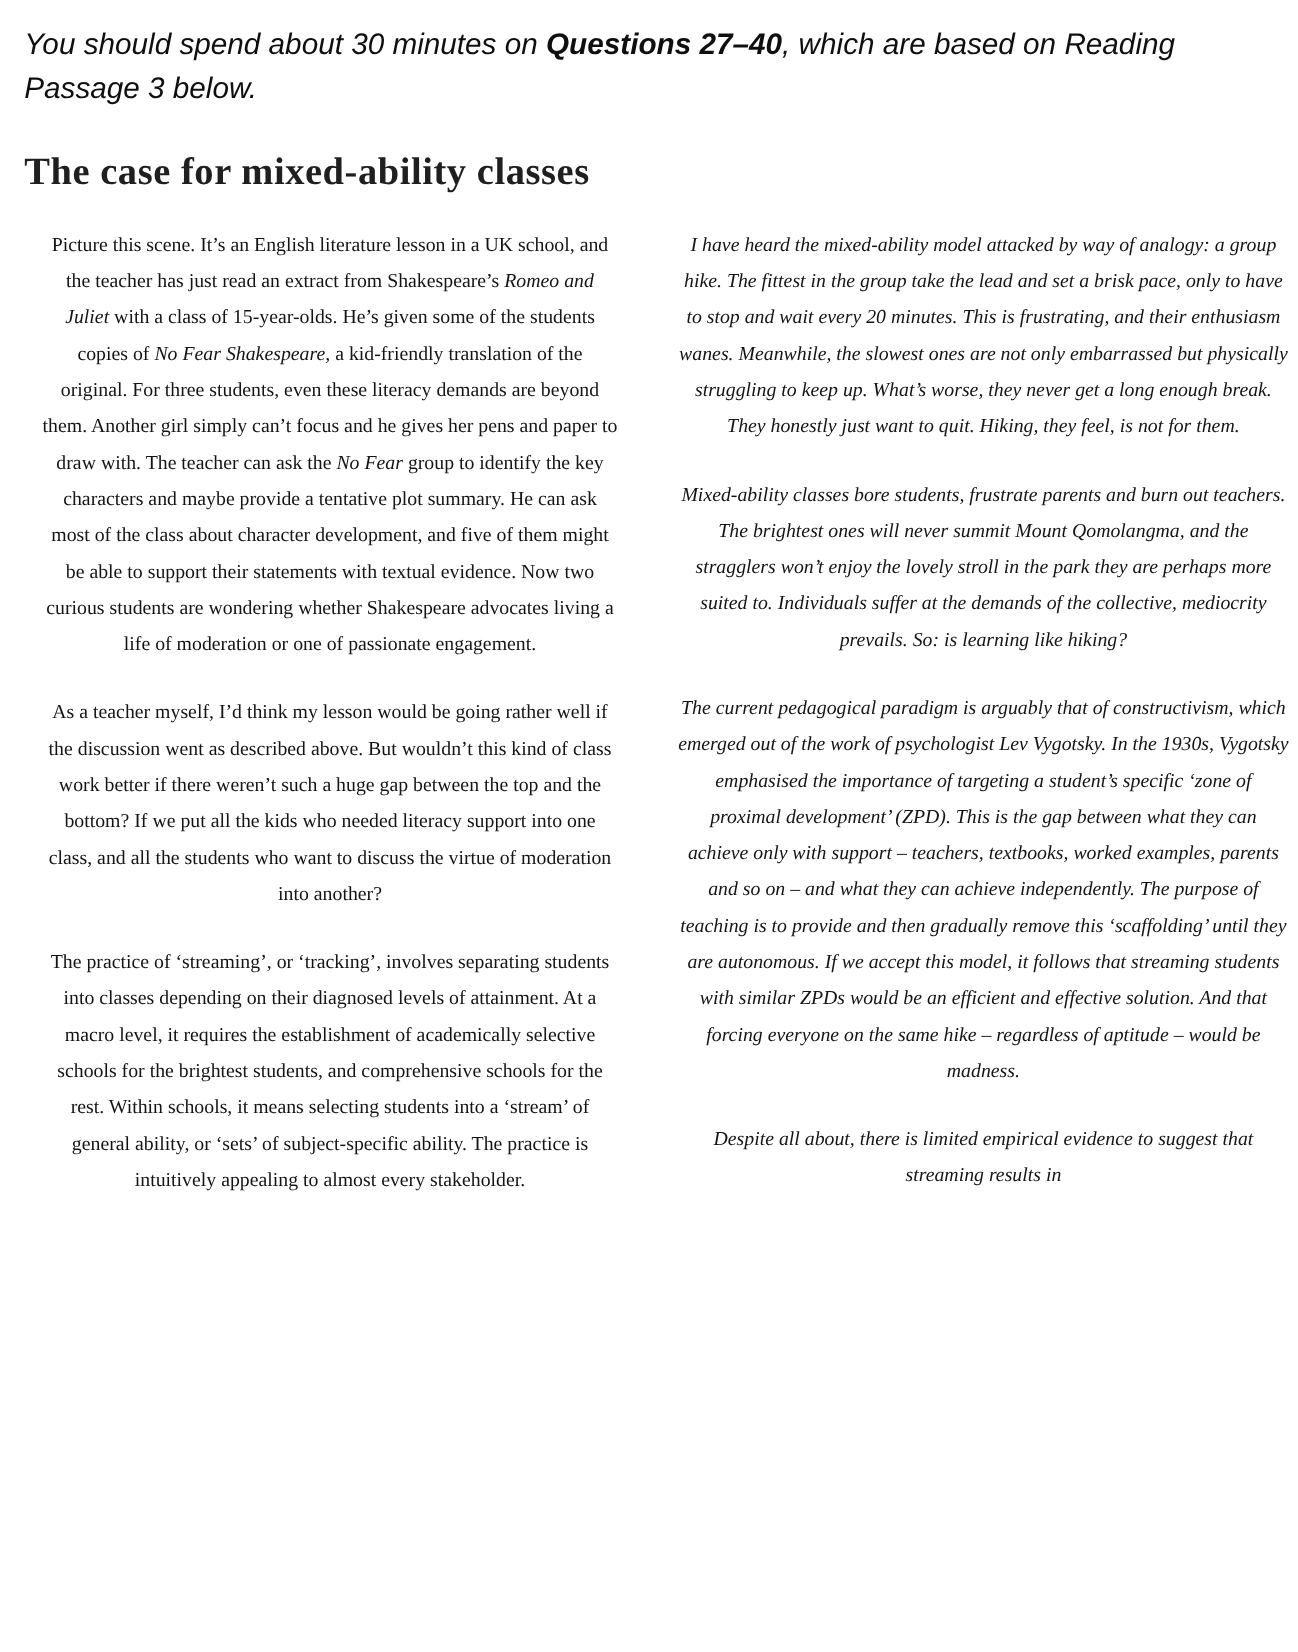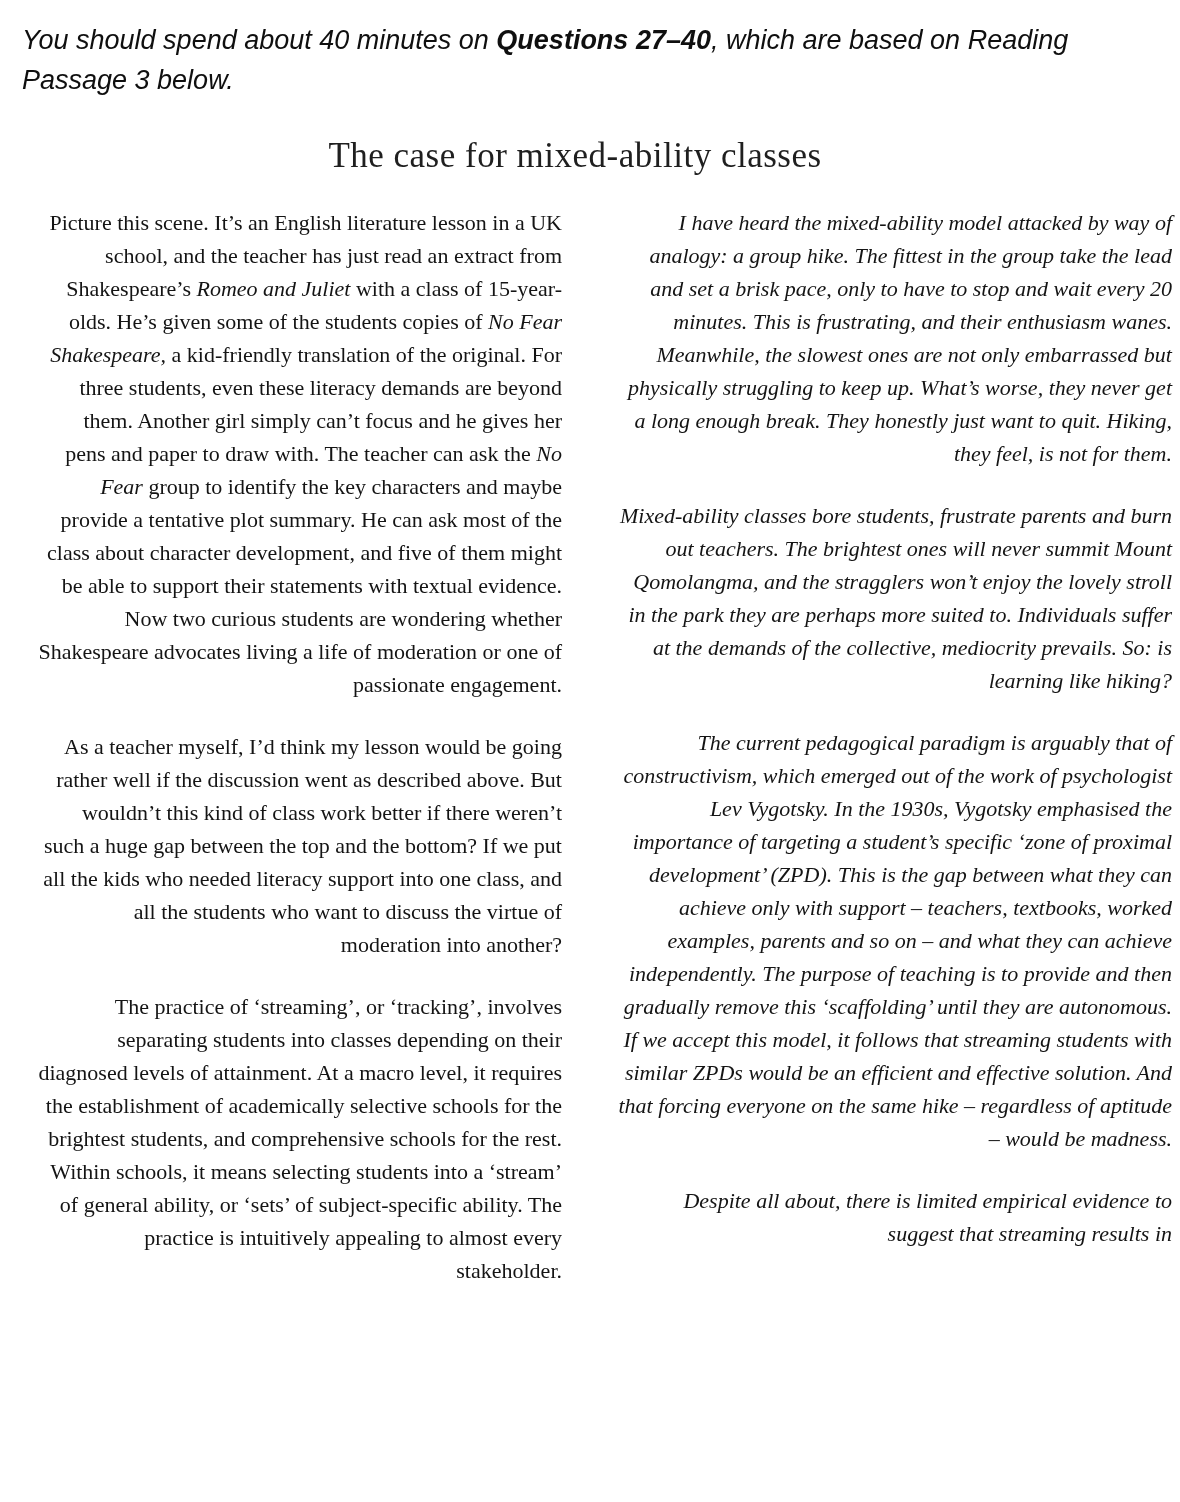--- a/index.html
+++ b/index.html
@@ -28,50 +28,50 @@
     font-size: 27px;
     line-height: 40px;
     margin: 0;
     max-width: 1125px;
     color: #0f0f0f;
   }
   .seg-bold { font-weight: 700; }
   .seg-italic { font-style: italic; }
   .title {
     font-family: "Liberation Serif", serif;
-    font-weight: 400;
+    font-weight: 700;
     font-size: 35px;
     letter-spacing: 0.5px;
-    text-align: center;
+    text-align: left;
     color: #1f1f1f;
     margin: 36px 40px 30px 0;
   }
   .columns {
     display: flex;
     gap: 38px;
   }
   .col {
     flex: 0 0 auto;
   }
   .col-left  { width: 540px; }
   .col-right { width: 572px; font-style: italic; }
   .body-para {
-    font-size: 22px;
+    font-size: 18px;
     line-height: 33px;
     margin: 0 0 29px 16px;
     color: #141414;
-    text-align: right;
+    text-align: center;
   }
 </style>
 </head>
 <body>
 
 <div class="page">
 
-  <p class="instruction"><span class="seg-normal">You should spend about 40 minutes on </span><span class="seg-bold">Questions 27–40</span><span class="seg-normal">, which are based on Reading Passage 3 below.</span></p>
+  <p class="instruction"><span class="seg-normal">You should spend about 30 minutes on </span><span class="seg-bold">Questions 27–40</span><span class="seg-normal">, which are based on Reading Passage 3 below.</span></p>
 
   <h1 class="title">The case for mixed-ability classes</h1>
 
   <div class="columns">
     <div class="col col-left">
         <p class="body-para"><span class="seg-normal">Picture this scene. It’s an English literature lesson in a UK school, and the teacher has just read an extract from Shakespeare’s </span><span class="seg-italic">Romeo and Juliet</span><span class="seg-normal"> with a class of 15-year-olds. He’s given some of the students copies of </span><span class="seg-italic">No Fear Shakespeare,</span><span class="seg-normal"> a kid-friendly translation of the original. For three students, even these literacy demands are beyond them. Another girl simply can’t focus and he gives her pens and paper to draw with. The teacher can ask the </span><span class="seg-italic">No Fear</span><span class="seg-normal"> group to identify the key characters and maybe provide a tentative plot summary. He can ask most of the class about character development, and five of them might be able to support their statements with textual evidence. Now two curious students are wondering whether Shakespeare advocates living a life of moderation or one of passionate engagement.</span></p>
         <p class="body-para"><span class="seg-normal">As a teacher myself, I’d think my lesson would be going rather well if the discussion went as described above. But wouldn’t this kind of class work better if there weren’t such a huge gap between the top and the bottom? If we put all the kids who needed literacy support into one class, and all the students who want to discuss the virtue of moderation into another?</span></p>
         <p class="body-para"><span class="seg-normal">The practice of ‘streaming’, or ‘tracking’, involves separating students into classes depending on their diagnosed levels of attainment. At a macro level, it requires the establishment of academically selective schools for the brightest students, and comprehensive schools for the rest. Within schools, it means selecting students into a ‘stream’ of general ability, or ‘sets’ of subject-specific ability. The practice is intuitively appealing to almost every stakeholder.</span></p>
       </div>
     <div class="col col-right">

